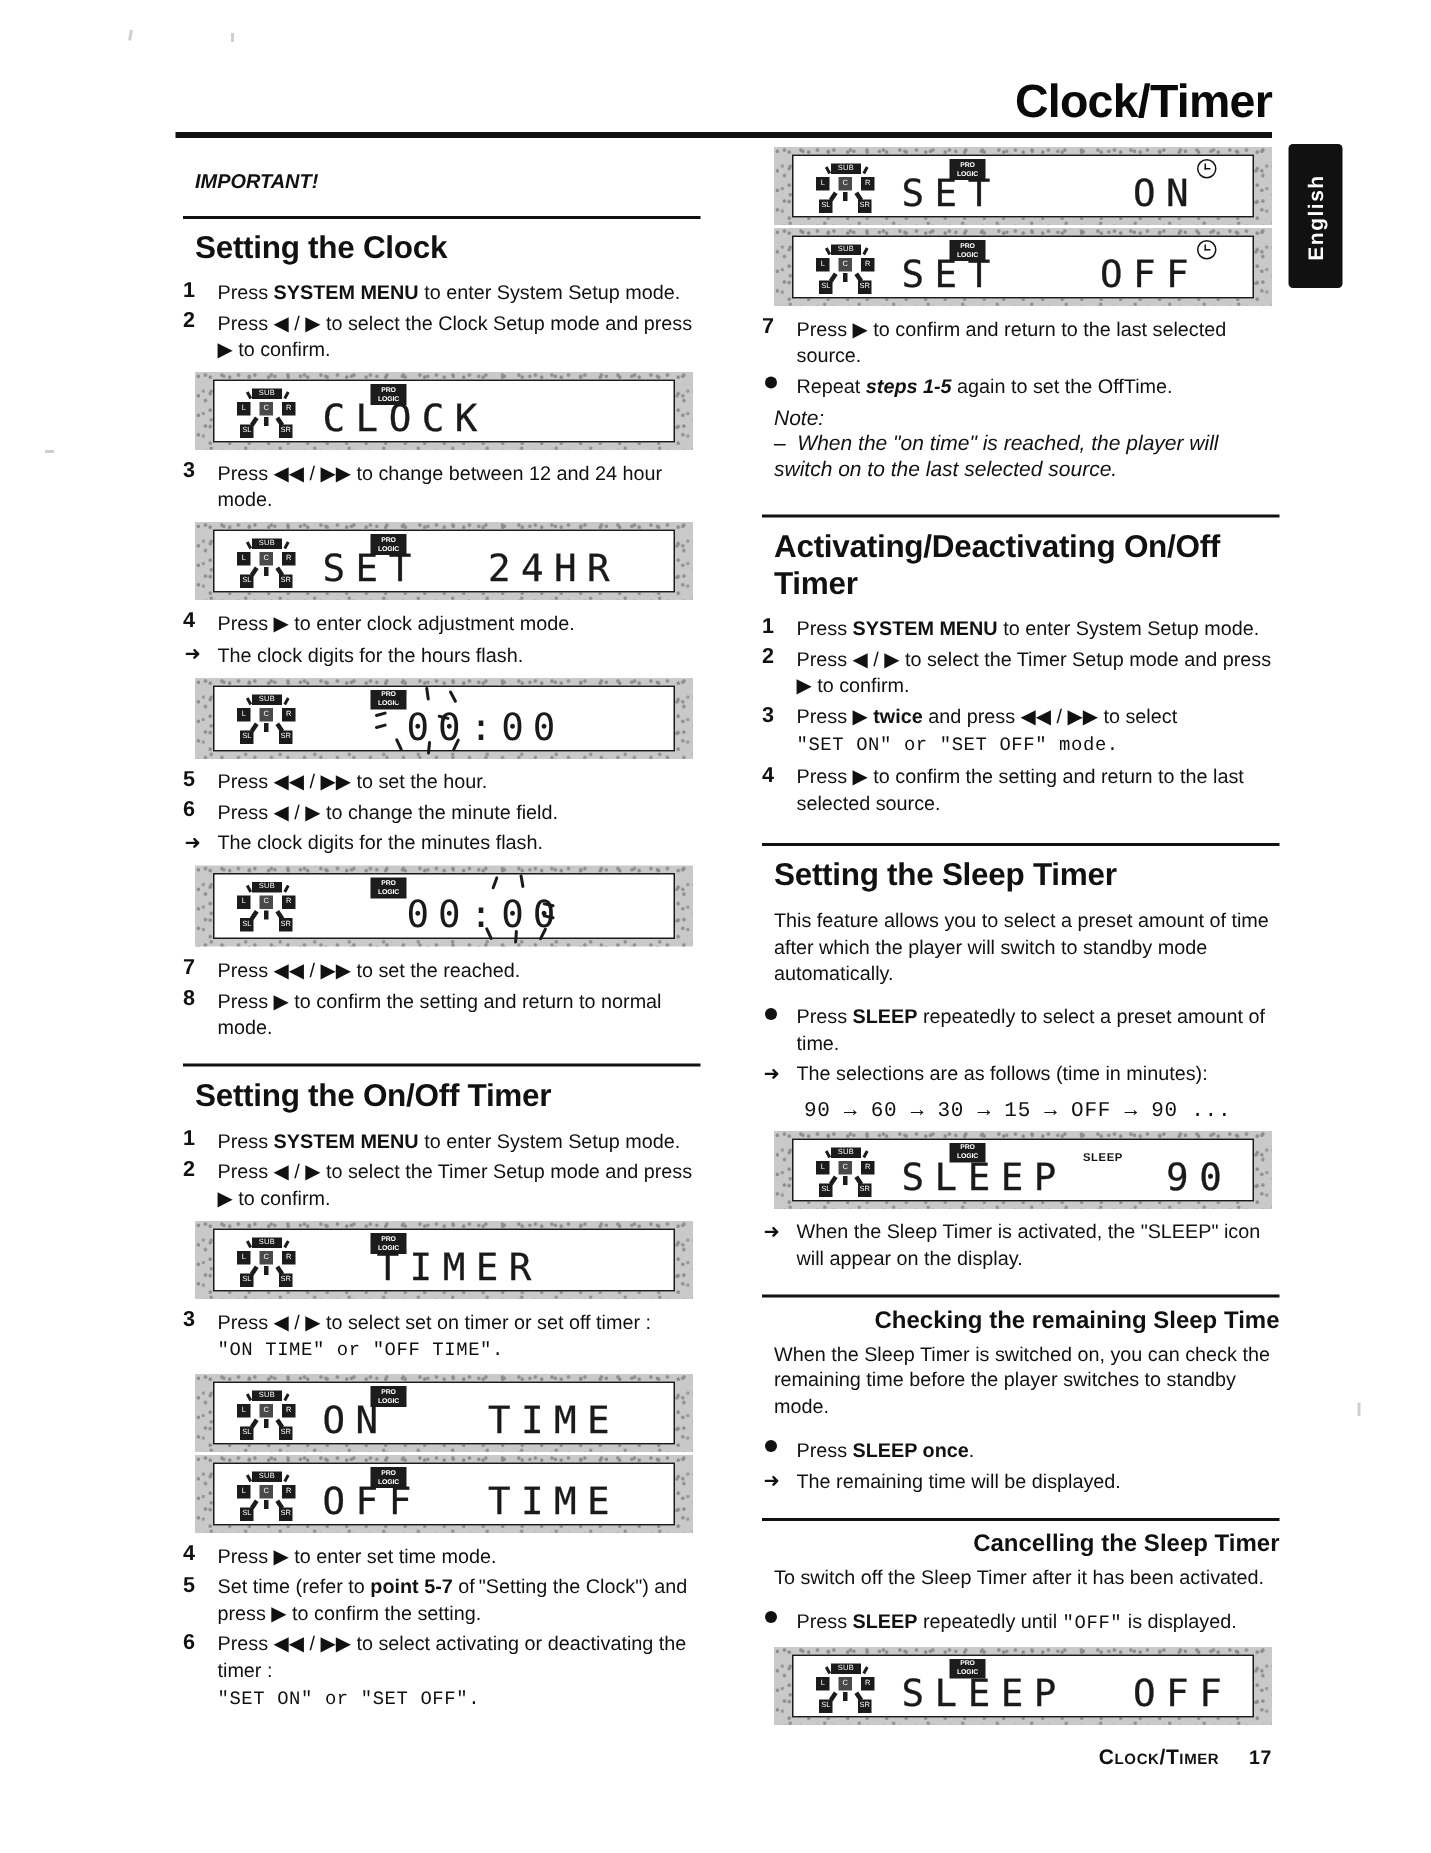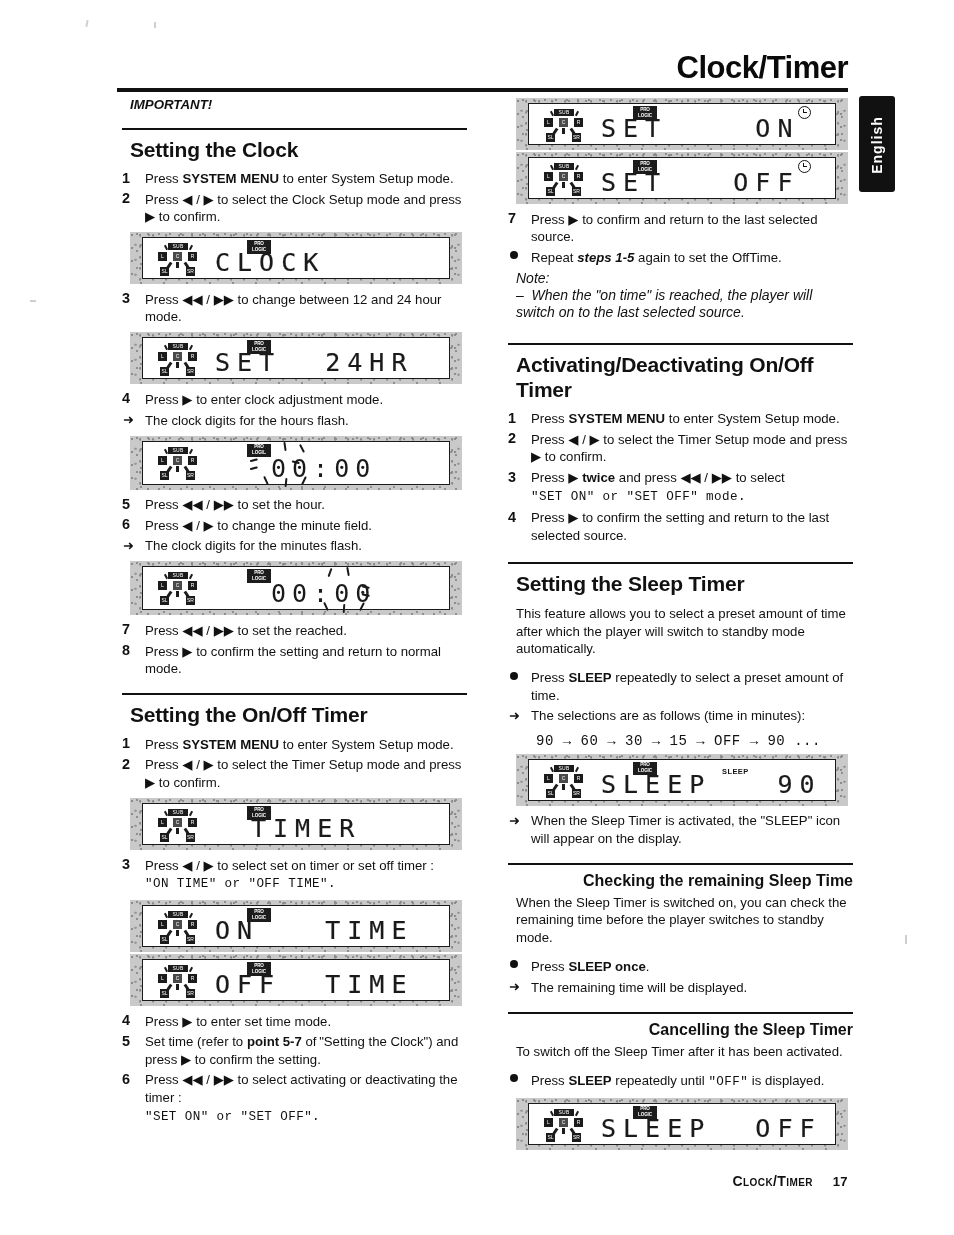--- a/index.html
+++ b/index.html
@@ -39,21 +39,21 @@
   }
 
   
   .col{position:absolute;top:96px;width:345px;}
   .col-left{left:122px;}
   .col-right{left:508px;}
 
   
   .important{
     font-style:italic;font-weight:bold;font-size:13.3px;line-height:17.5px;
-    margin:0 0 0 8px;
+    margin:16px 0 0 8px;
   }
   .important .hdr{display:block;}
   h2.sect{
     font-size:21px;font-weight:bold;margin:0;padding:7px 0 7px 8px;
     border-top:2.4px solid #111;
     letter-spacing:-.2px;
     line-height:25px;
   }
   h3.sub{
     font-size:16px;font-weight:bold;margin:0;padding:6px 0 1px 8px;
@@ -171,21 +171,21 @@
   }
   .flash .digits{
     position:absolute;left:128px;top:12px;
     font-family:"DejaVu Sans Mono", monospace;
     font-size:25px;letter-spacing:6px;color:#1a1a1a;white-space:pre;
   }
   .ray{position:absolute;background:#1a1a1a;width:1.6px;border-radius:1px;}
 
   
   .footer{
-    position:absolute;left:0;right:106px;bottom:46px;text-align:right;
+    position:absolute;left:0;right:106px;bottom:56px;text-align:right;
     font-size:12.5px;font-weight:bold;letter-spacing:.4px;
   }
   .footer .fsec{font-variant:small-caps;font-size:14px;}
   .footer .pnum{margin-left:16px;font-size:13px;}
 
   
   .scan-mark{position:absolute;background:#cfcfcf;}
   .m1{left:86px;top:20px;width:2px;height:7px;transform:rotate(10deg);}
   .m2{left:154px;top:22px;width:2px;height:6px;}
   .m3{left:30px;top:300px;width:6px;height:2px;}

